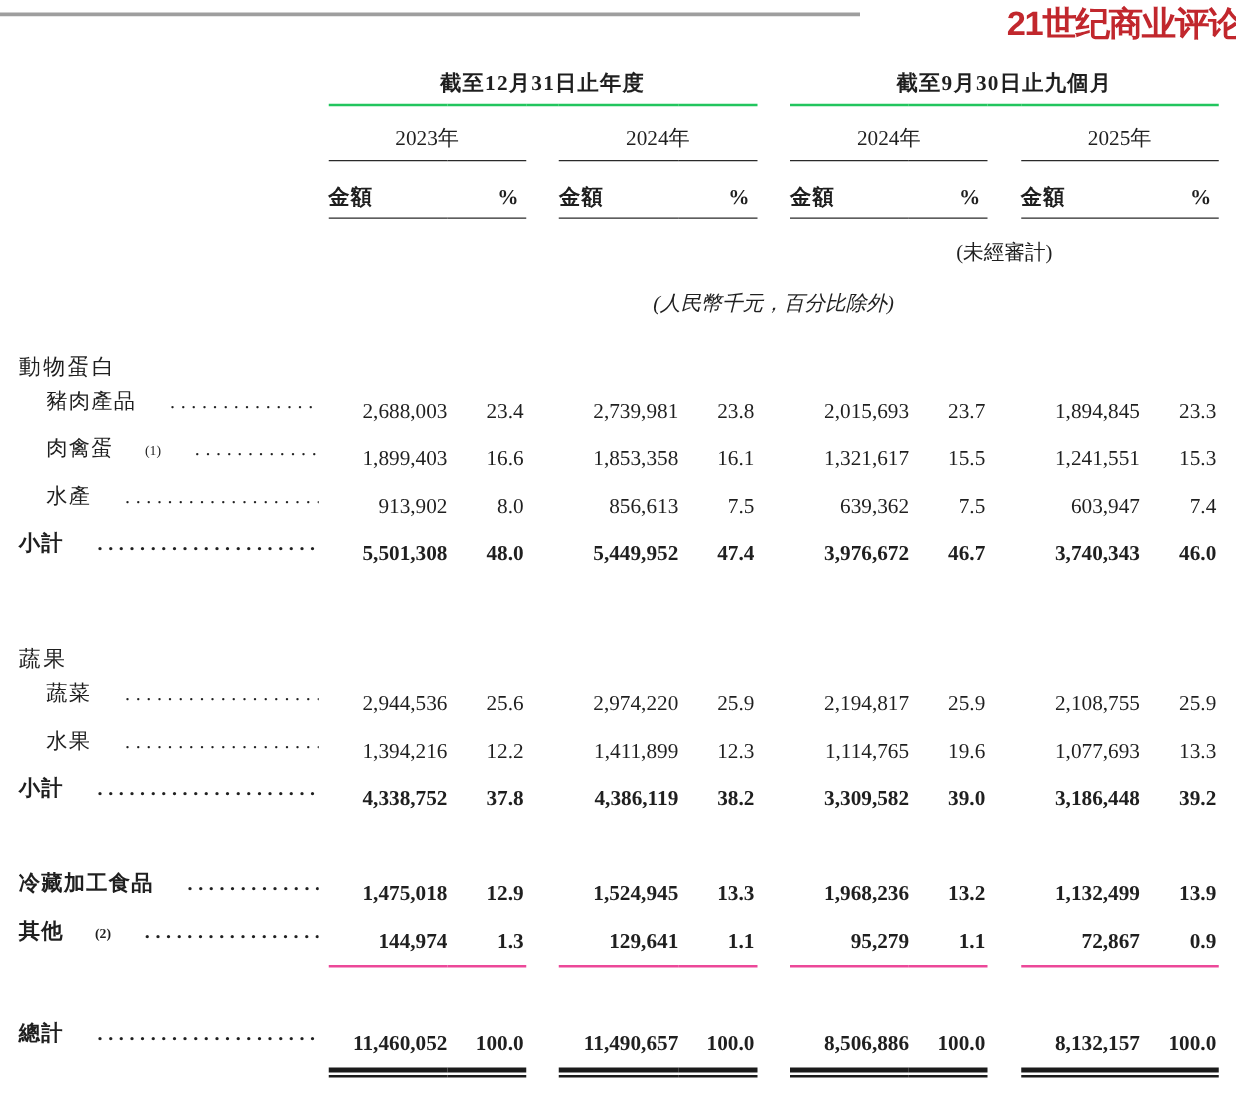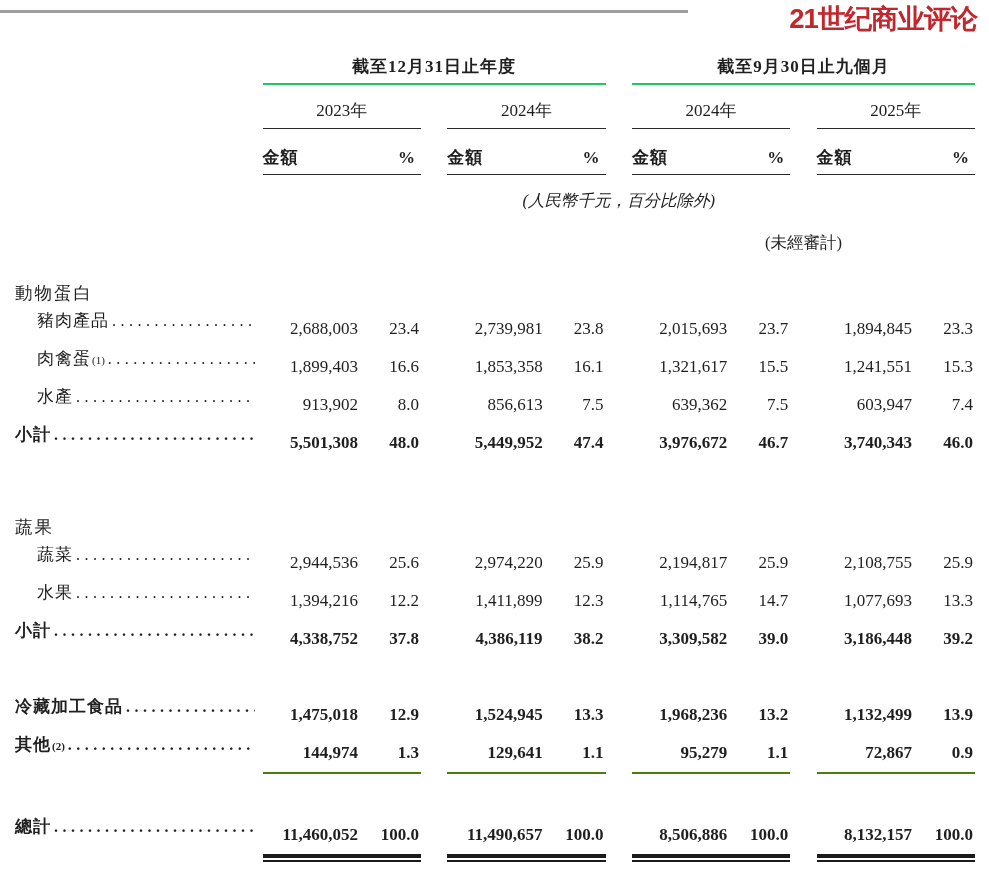--- a/index.html
+++ b/index.html
@@ -2,21 +2,21 @@
 <html><head>
 <meta charset="utf-8">
 <style>
   html,body{margin:0;padding:0;}
   body{
     width:989px;height:882px;overflow:hidden;background:#ffffff;
     font-family:"Liberation Serif","DejaVu Serif",serif;color:#1f1f1f;
     position:relative;
   }
   
-  .masthead{position:absolute;top:0;left:0;right:16px;height:42px;}
+  .masthead{position:absolute;top:0;left:0;right:0;height:42px;}
   .top-rule{position:absolute;top:10px;left:0;width:688px;height:3px;background:#9e9e9e;}
   .logo{
     position:absolute;top:1px;right:-4px;
     font-family:"Liberation Sans","DejaVu Sans",sans-serif;
     font-weight:bold;font-size:27px;letter-spacing:-1px;
     transform:scaleX(1.02);transform-origin:right top;
     white-space:nowrap;
   }
   
   table{border-collapse:collapse;table-layout:fixed;margin:44px 0 0 15px;width:960px;}
@@ -30,38 +30,38 @@
   .grp{font-weight:bold;text-align:center;padding:12px 0 5px;letter-spacing:1px;}
   .u2{border-bottom:2px solid #22c55e;}
   .u1{border-bottom:1.5px solid #2a2a2a;}
   .yr{font-weight:normal;text-align:center;padding:15px 0 6px;}
   .amt-h{font-weight:bold;text-align:left;padding:18px 0 5px;letter-spacing:1px;}
   .pct-h{font-weight:bold;text-align:right;padding:18px 6px 5px 0;}
   .note-c{text-align:center;font-style:italic;padding:15px 0 4px;font-size:16.5px;}
   .note-u{text-align:center;padding:16px 0 4px;font-size:16.5px;}
   
   .lbl{vertical-align:baseline;}
-  .lbl-flex{display:flex;align-items:baseline;padding-right:8px;}
+  .lbl-flex{display:flex;align-items:baseline;padding-right:8px;gap:24px;}
   .lbl-t{white-space:nowrap;letter-spacing:1px;}
   .fn{font-size:11px;line-height:0;margin-left:1px;}
   .dots{flex:1 1 auto;overflow:hidden;white-space:nowrap;margin-left:3px;min-width:0;}
   .dots::after{content:"..........................................................";letter-spacing:4.5px;font-size:16px;color:#1f1f1f;}
   .num{text-align:right;padding:8px 0;font-variant-numeric:tabular-nums;}
   td.pct-cell{padding-right:2px;}
   tr.section td{font-weight:normal;font-size:17.5px;letter-spacing:2px;padding:24px 0 6px;}
   tr.item td{font-weight:normal;}
   tr.item .lbl-flex{padding-left:22px;}
   tr.bold-row td, tr.bold-row .dots::after{font-weight:bold;}
   tr.subtotal td{font-weight:bold;margin-top:16px;}
   tr.total td{font-weight:bold;margin-left:39px;}
   tr.gap-a td{height:30px;}
   tr.gap-b td{height:38px;}
   tr.gap-c td{height:42px;}
   
-  .u-single{border-bottom:2px solid #4d7c0f;}
+  .u-single{border-bottom:2px solid #ec4899;}
   
   .u-double{border-bottom:4.5px solid #1b1b1b;position:relative;}
   .u-double::after{content:"";position:absolute;left:0;right:0;bottom:-8px;border-bottom:2px solid #1b1b1b;}
 </style>
 </head>
 <body>
 
 <div class="masthead">
   <div class="top-rule"></div>
   <div class="logo" style="color:#c1272d;">21世纪商业评论</div>
@@ -107,26 +107,26 @@
       <td class="amt-h u1">金額</td>
       <td class="pct-h u1">%</td>
       <td class="sp"></td>
       <td class="amt-h u1">金額</td>
       <td class="pct-h u1">%</td>
       <td class="sp"></td>
       <td class="amt-h u1">金額</td>
       <td class="pct-h u1">%</td>
     </tr>
     <tr>
+      <td colspan="7"></td>
+      <td colspan="5" class="note-u">(未經審計)</td>
+    </tr>
+    <tr>
       <td></td>
       <td colspan="11" class="note-c">(人民幣千元，百分比除外)</td>
-    </tr>
-    <tr>
-      <td colspan="7"></td>
-      <td colspan="5" class="note-u">(未經審計)</td>
     </tr>
   </thead>
   <tbody>
 
     <tr class="section">
       <td colspan="12">動物蛋白</td>
     </tr>
     <tr class="item">
       <td class="lbl">
           <div class="lbl-flex">
@@ -237,21 +237,21 @@
             <span class="dots"></span>
           </div>
         </td>
       <td class="num">1,394,216</td>
       <td class="num pct-cell">12.2</td>
       <td class="sp"></td>
       <td class="num">1,411,899</td>
       <td class="num pct-cell">12.3</td>
       <td class="sp"></td>
       <td class="num">1,114,765</td>
-      <td class="num pct-cell">14.7</td>
+      <td class="num pct-cell">19.6</td>
       <td class="sp"></td>
       <td class="num">1,077,693</td>
       <td class="num pct-cell">13.3</td>
     </tr>
     <tr class="subtotal">
       <td class="lbl">
           <div class="lbl-flex">
             <span class="lbl-t">小計</span>
             <span class="dots"></span>
           </div>

